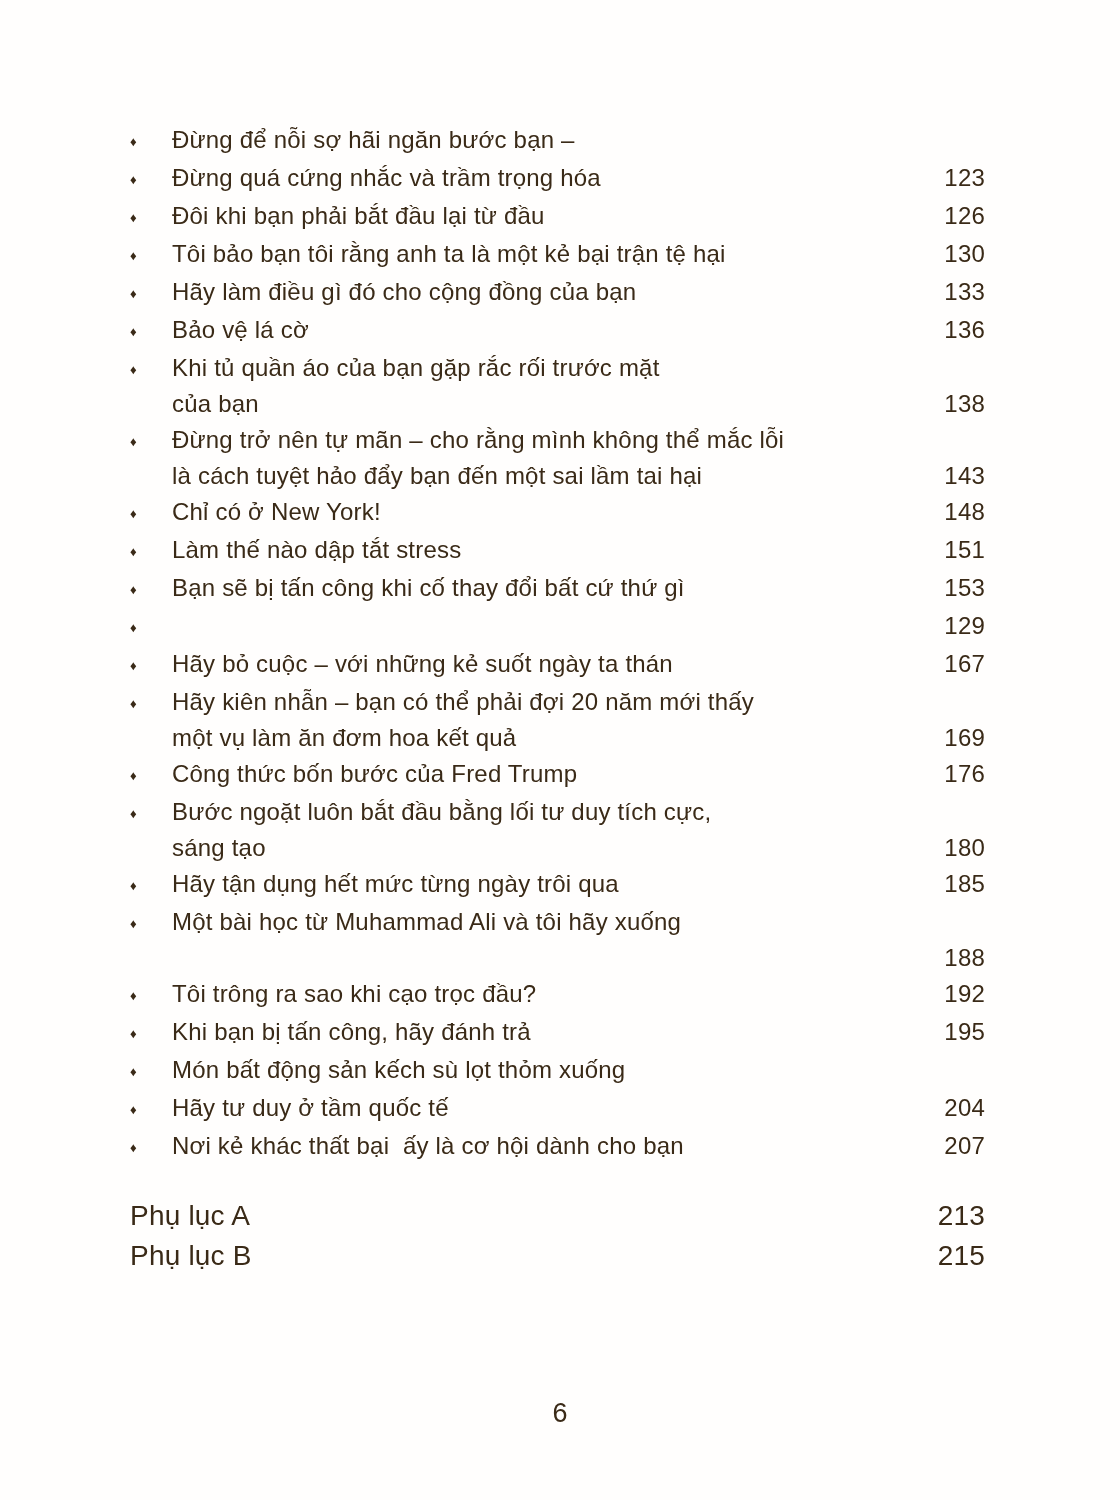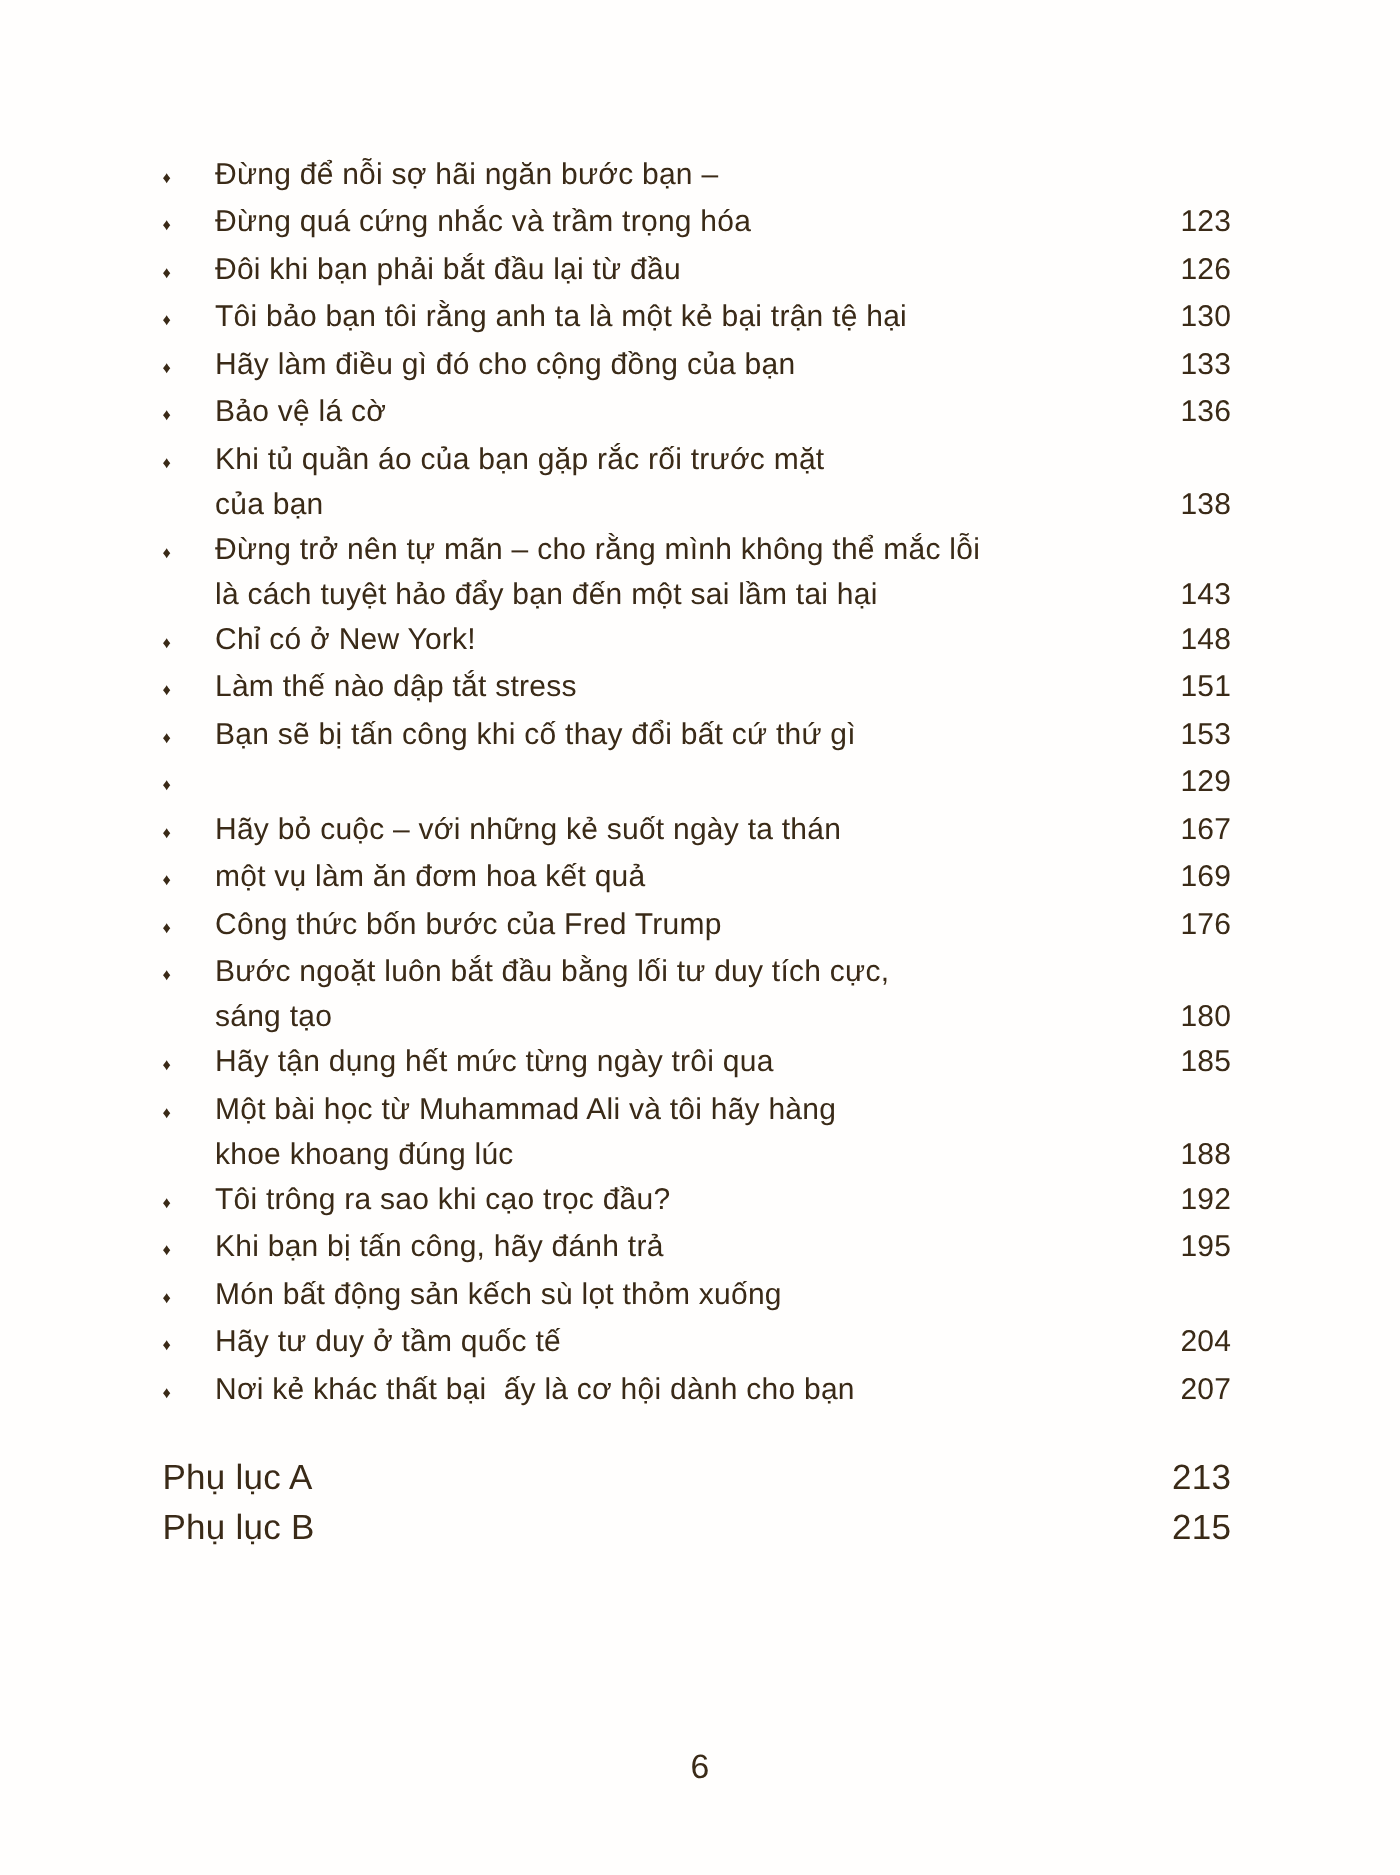--- a/index.html
+++ b/index.html
@@ -185,20 +185,23 @@
           <div class="line">
             <span class="line-text">Hãy bỏ cuộc – với những kẻ suốt ngày ta thán</span>
             <span class="pagenum">167</span>
           </div>
         </div>
       </div>
       <div class="entry">
         <span class="bullet">♦</span>
         <div class="entry-lines">
           <div class="line">
+            <span class="line-text">Hãy kiên nhẫn – bạn có thể phải đợi 20 năm mới thấy</span>
+          </div>
+          <div class="line">
             <span class="line-text">một vụ làm ăn đơm hoa kết quả</span>
             <span class="pagenum">169</span>
           </div>
         </div>
       </div>
       <div class="entry">
         <span class="bullet">♦</span>
         <div class="entry-lines">
           <div class="line">
             <span class="line-text">Công thức bốn bước của Fred Trump</span>
@@ -224,24 +227,23 @@
           <div class="line">
             <span class="line-text">Hãy tận dụng hết mức từng ngày trôi qua</span>
             <span class="pagenum">185</span>
           </div>
         </div>
       </div>
       <div class="entry">
         <span class="bullet">♦</span>
         <div class="entry-lines">
           <div class="line">
-            <span class="line-text">Một bài học từ Muhammad Ali và tôi hãy hàng</span>
-          </div>
-          <div class="line">
-            <span class="line-text">khoe khoang đúng lúc</span>
+            <span class="line-text">Một bài học từ Muhammad Ali và tôi hãy xuống</span>
+          </div>
+          <div class="line">
             <span class="pagenum">188</span>
           </div>
         </div>
       </div>
       <div class="entry">
         <span class="bullet">♦</span>
         <div class="entry-lines">
           <div class="line">
             <span class="line-text">Tôi trông ra sao khi cạo trọc đầu?</span>
             <span class="pagenum">192</span>

